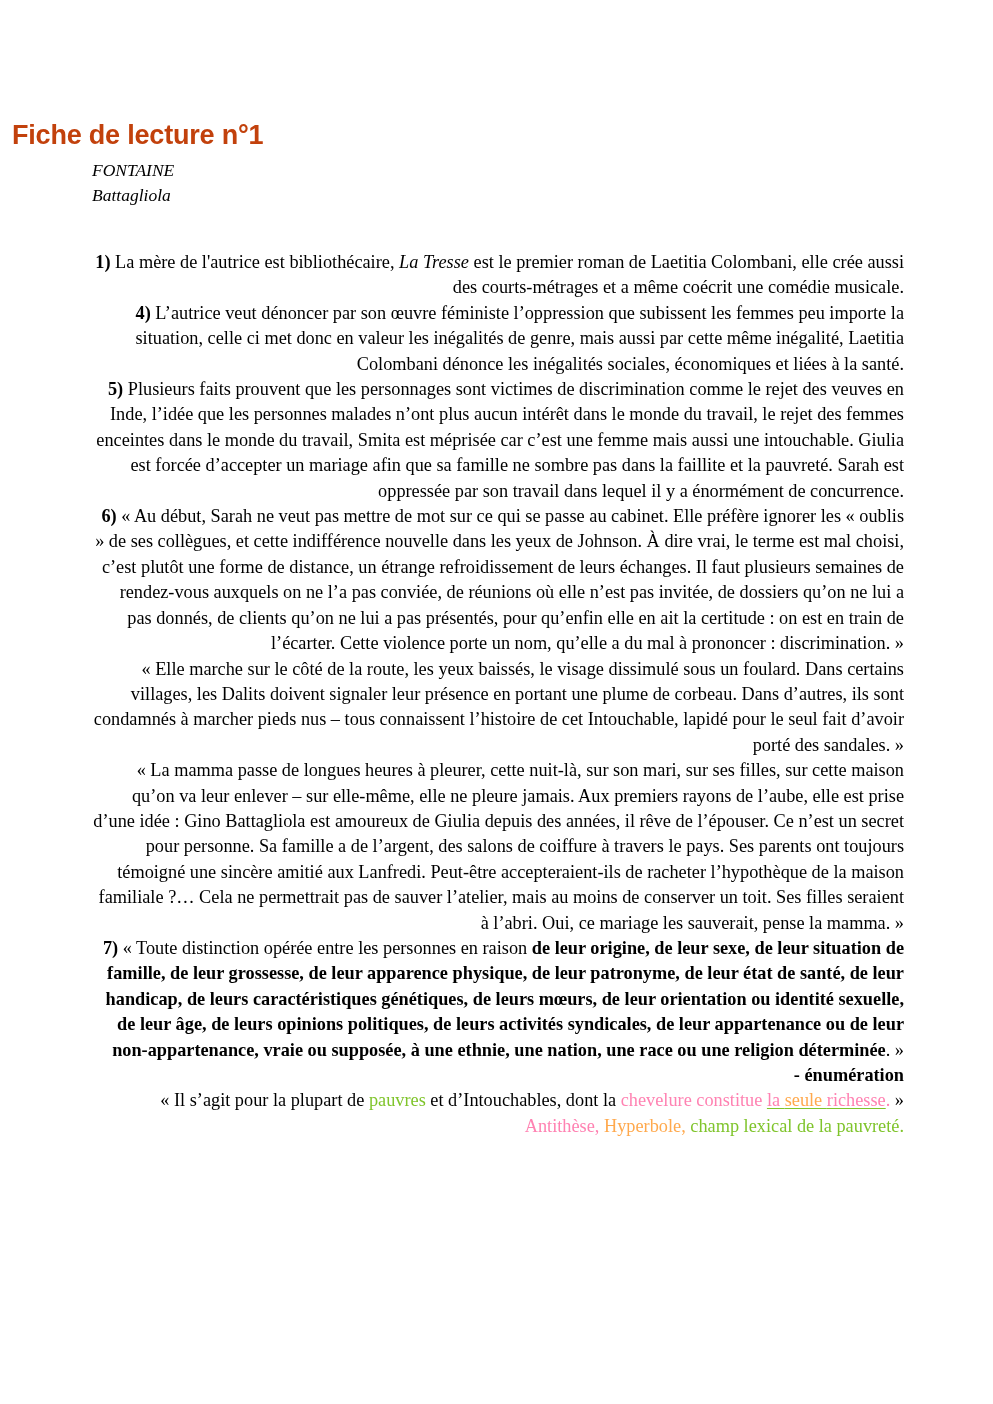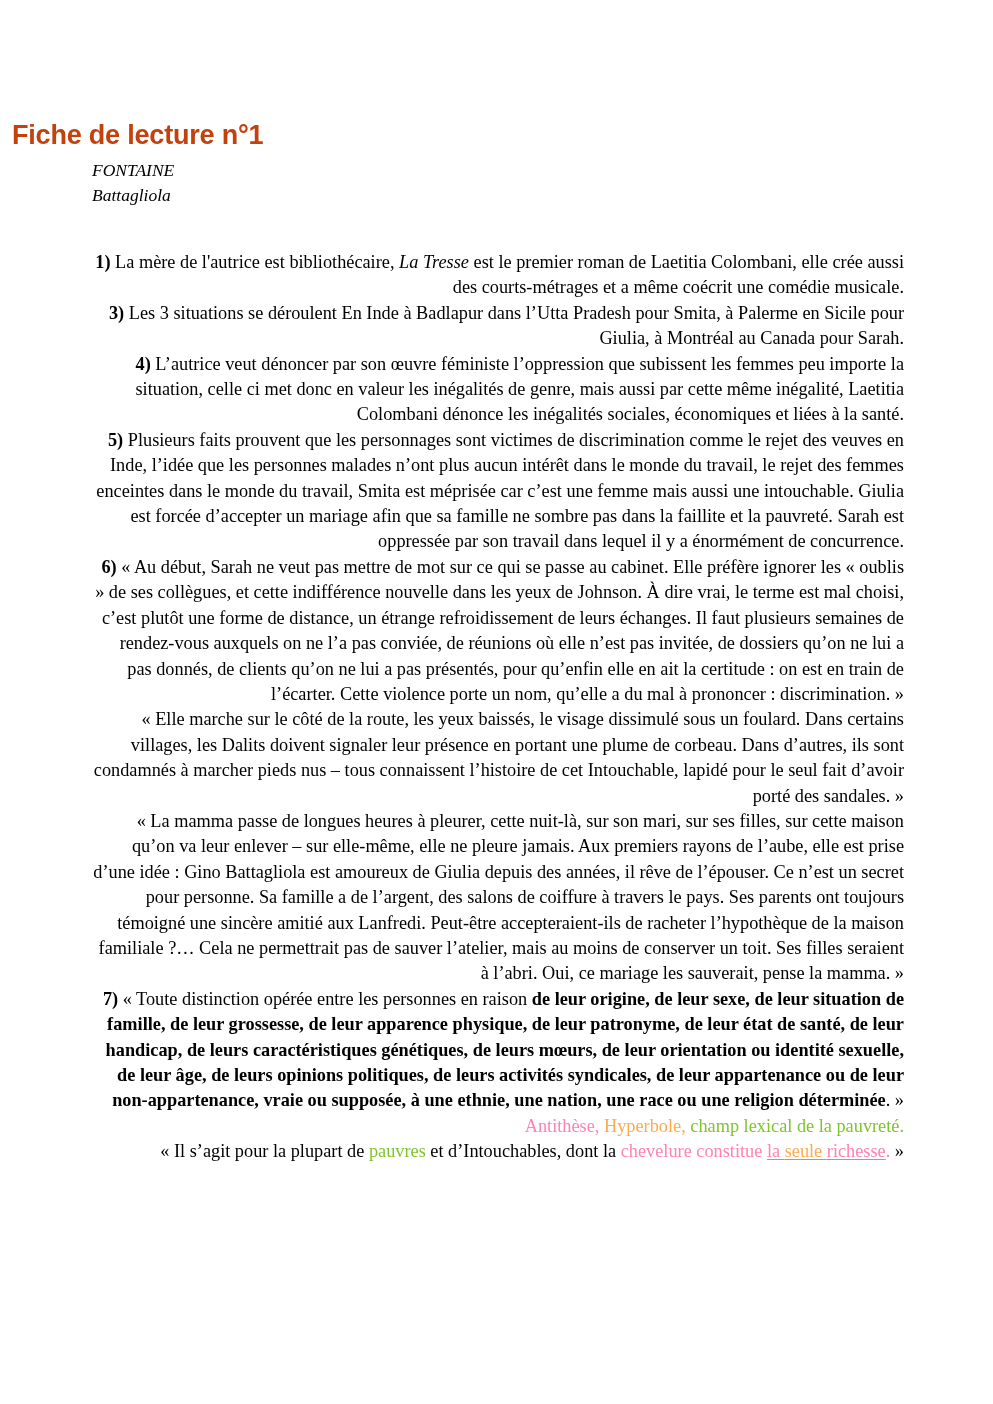--- a/index.html
+++ b/index.html
@@ -79,31 +79,31 @@
   <div class="author-block">
     <div>FONTAINE</div>
     <div>Battagliola</div>
   </div>
 
   <div class="body-block">
 
     <p><b>1)</b><span> La mère de l'autrice est bibliothécaire, </span><i>La Tresse</i><span> est le premier roman de Laetitia Colombani, elle crée aussi des courts-métrages et a même coécrit une comédie musicale.</span></p>
 
 
-    <p><b>3)</b><span> Les 3 situations se déroulent En Inde à Badlapur dans l’Utta Pradesh pour Smita, à Palerme en Sicile pour Giulia, à Montréal au Canada pour Sarah.</span></p>
 
     <p><b>4)</b><span> L’autrice veut dénoncer par son œuvre féministe l’oppression que subissent les femmes peu importe la situation, celle ci met donc en valeur les inégalités de genre, mais aussi par cette même inégalité, Laetitia Colombani dénonce les inégalités sociales, économiques et liées à la santé.</span></p>
 
     <p><b>5)</b><span> Plusieurs faits prouvent que les personnages sont victimes de discrimination comme le rejet des veuves en Inde, l’idée que les personnes malades n’ont plus aucun intérêt dans le monde du travail, le rejet des femmes enceintes dans le monde du travail, Smita est méprisée car c’est une femme mais aussi une intouchable. Giulia est forcée d’accepter un mariage afin que sa famille ne sombre pas dans la faillite et la pauvreté. Sarah est oppressée par son travail dans lequel il y a énormément de concurrence.</span></p>
 
     <p><b>6)</b><span> « Au début, Sarah ne veut pas mettre de mot sur ce qui se passe au cabinet. Elle préfère ignorer les « oublis » de ses collègues, et cette indifférence nouvelle dans les yeux de Johnson. À dire vrai, le terme est mal choisi, c’est plutôt une forme de distance, un étrange refroidissement de leurs échanges. Il faut plusieurs semaines de rendez-vous auxquels on ne l’a pas conviée, de réunions où elle n’est pas invitée, de dossiers qu’on ne lui a pas donnés, de clients qu’on ne lui a pas présentés, pour qu’enfin elle en ait la certitude : on est en train de l’écarter. Cette violence porte un nom, qu’elle a du mal à prononcer : discrimination. »</span></p>
     <p>« Elle marche sur le côté de la route, les yeux baissés, le visage dissimulé sous un foulard. Dans certains villages, les Dalits doivent signaler leur présence en portant une plume de corbeau. Dans d’autres, ils sont condamnés à marcher pieds nus – tous connaissent l’histoire de cet Intouchable, lapidé pour le seul fait d’avoir porté des sandales. »</p>
     <p>« La mamma passe de longues heures à pleurer, cette nuit-là, sur son mari, sur ses filles, sur cette maison qu’on va leur enlever – sur elle-même, elle ne pleure jamais. Aux premiers rayons de l’aube, elle est prise d’une idée : Gino Battagliola est amoureux de Giulia depuis des années, il rêve de l’épouser. Ce n’est un secret pour personne. Sa famille a de l’argent, des salons de coiffure à travers le pays. Ses parents ont toujours témoigné une sincère amitié aux Lanfredi. Peut-être accepteraient-ils de racheter l’hypothèque de la maison familiale ?… Cela ne permettrait pas de sauver l’atelier, mais au moins de conserver un toit. Ses filles seraient à l’abri. Oui, ce mariage les sauverait, pense la mamma. »</p>
 
     <p><b>7)</b><span> « Toute distinction opérée entre les personnes en raison </span><b>de leur origine, de leur sexe, de leur situation de famille, de leur grossesse, de leur apparence physique, de leur patronyme, de leur état de santé, de leur handicap, de leurs caractéristiques génétiques, de leurs mœurs, de leur orientation ou identité sexuelle, de leur âge, de leurs opinions politiques, de leurs activités syndicales, de leur appartenance ou de leur non-appartenance, vraie ou supposée, à une ethnie, une nation, une race ou une religion déterminée</b><span>. »</span></p>
 
+    <p><b>- énumération</b></p>
+
+    <p><span>« Il s’agit pour la plupart de </span><span class="c-green">pauvres</span><span> et d’Intouchables, dont la </span><span class="c-pink">chevelure constitue </span><span class="c-pink u-green">la </span><span class="c-orange u-green">seule </span><span class="c-pink u-green">richesse</span><span class="c-pink">.</span><span> »</span></p>
 
     <p><span class="c-pink">Antithèse,</span><span class="c-orange"> Hyperbole,</span><span class="c-green"> champ lexical de la pauvreté.</span></p>
-
-    <p><span>« Il s’agit pour la plupart de </span><span class="c-green">pauvres</span><span> et d’Intouchables, dont la </span><span class="c-pink">chevelure constitue </span><span class="c-pink u-green">la </span><span class="c-orange u-green">seule </span><span class="c-pink u-green">richesse</span><span class="c-pink">.</span><span> »</span></p>
 
   </div>
 </div>
 
 </body></html>

